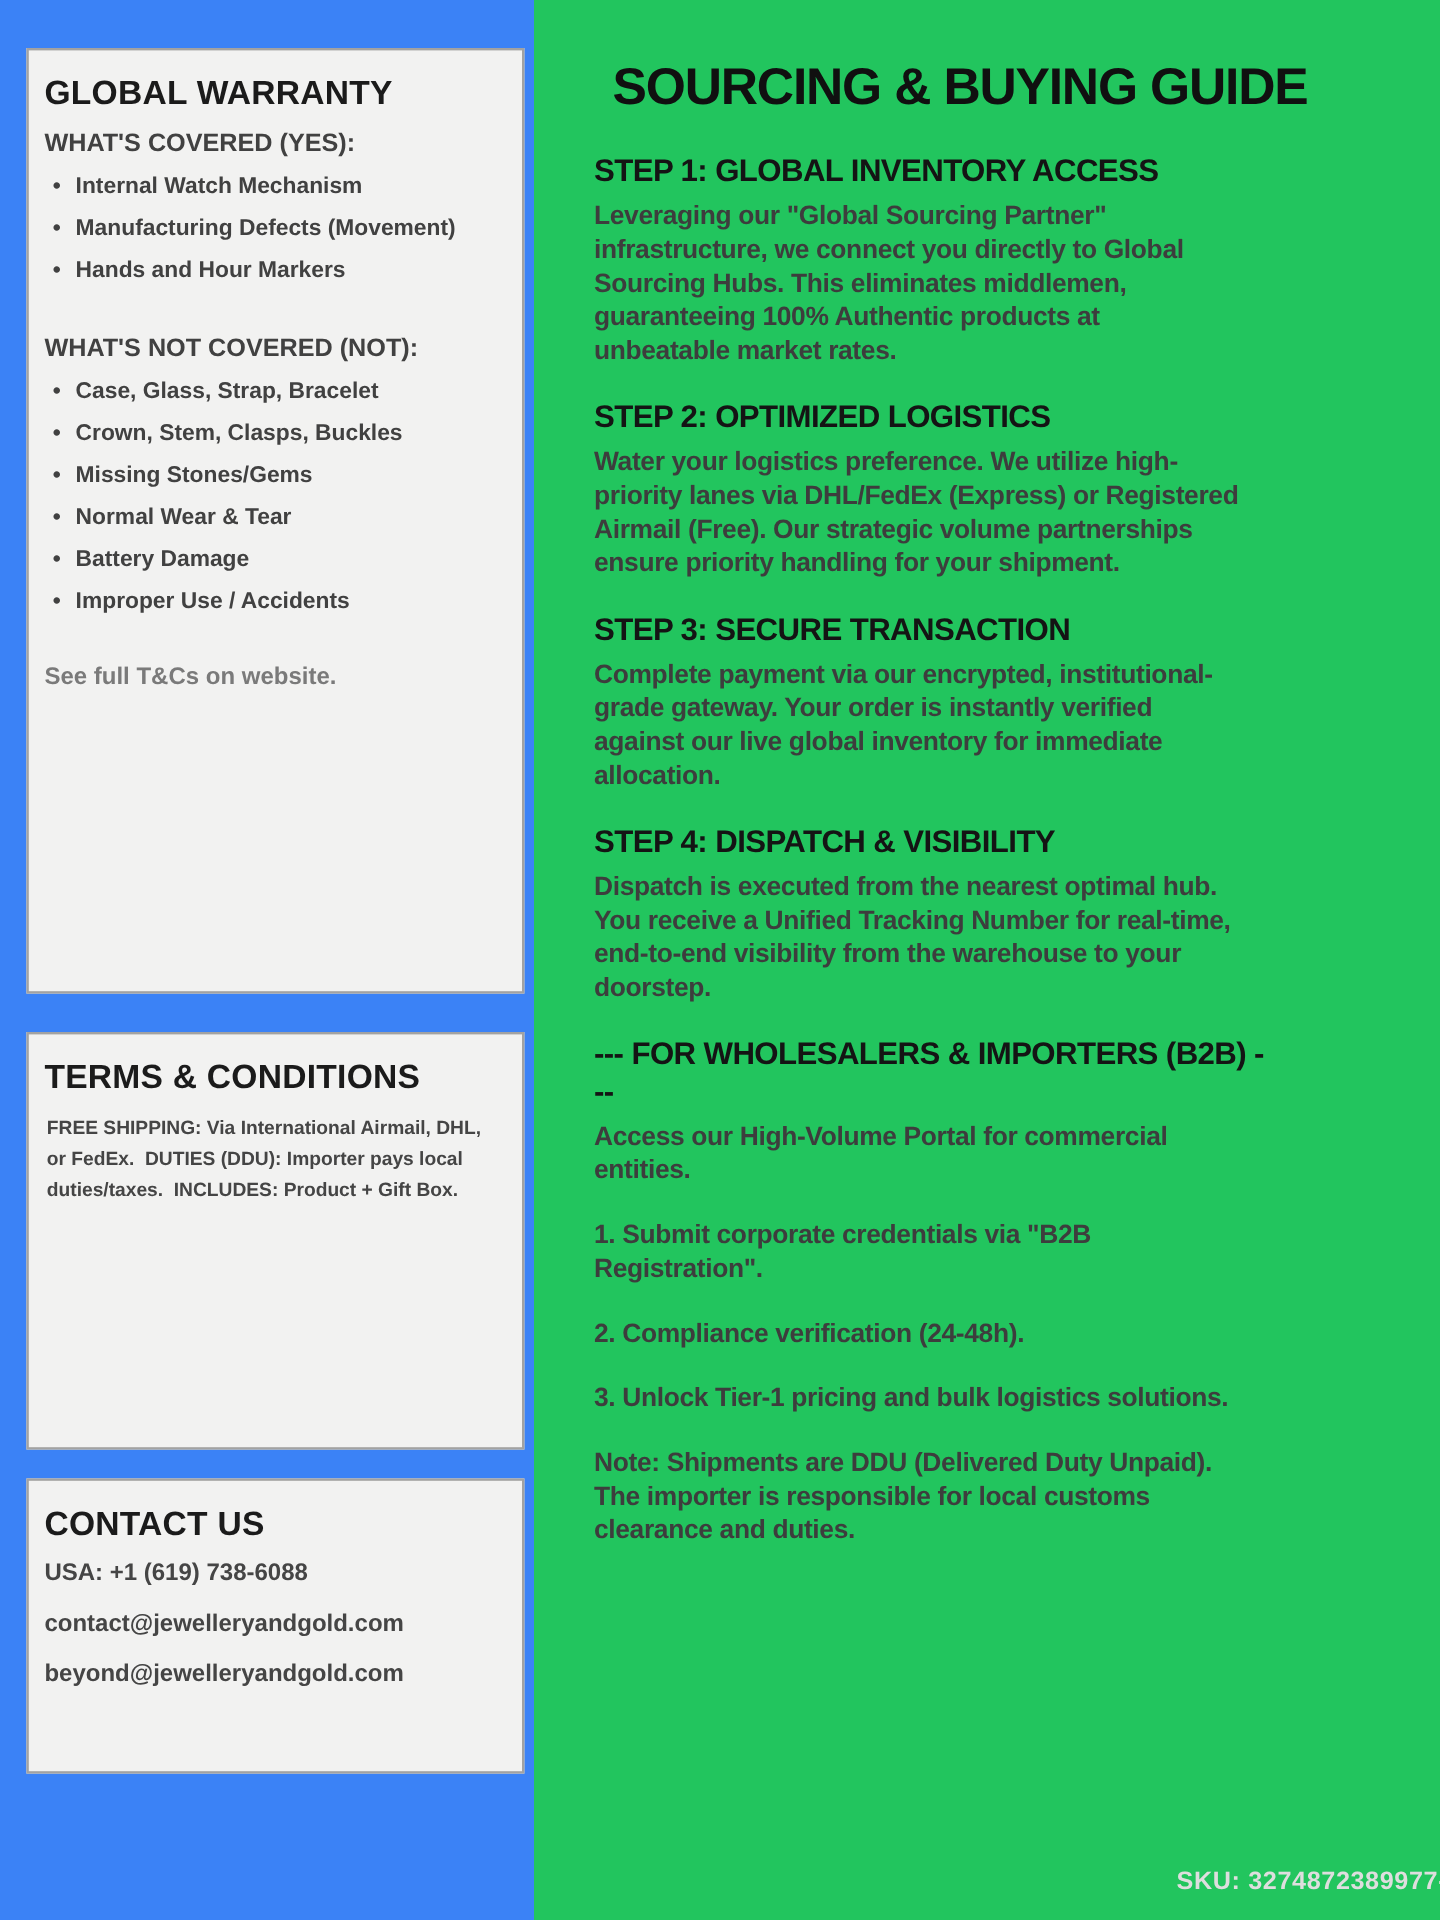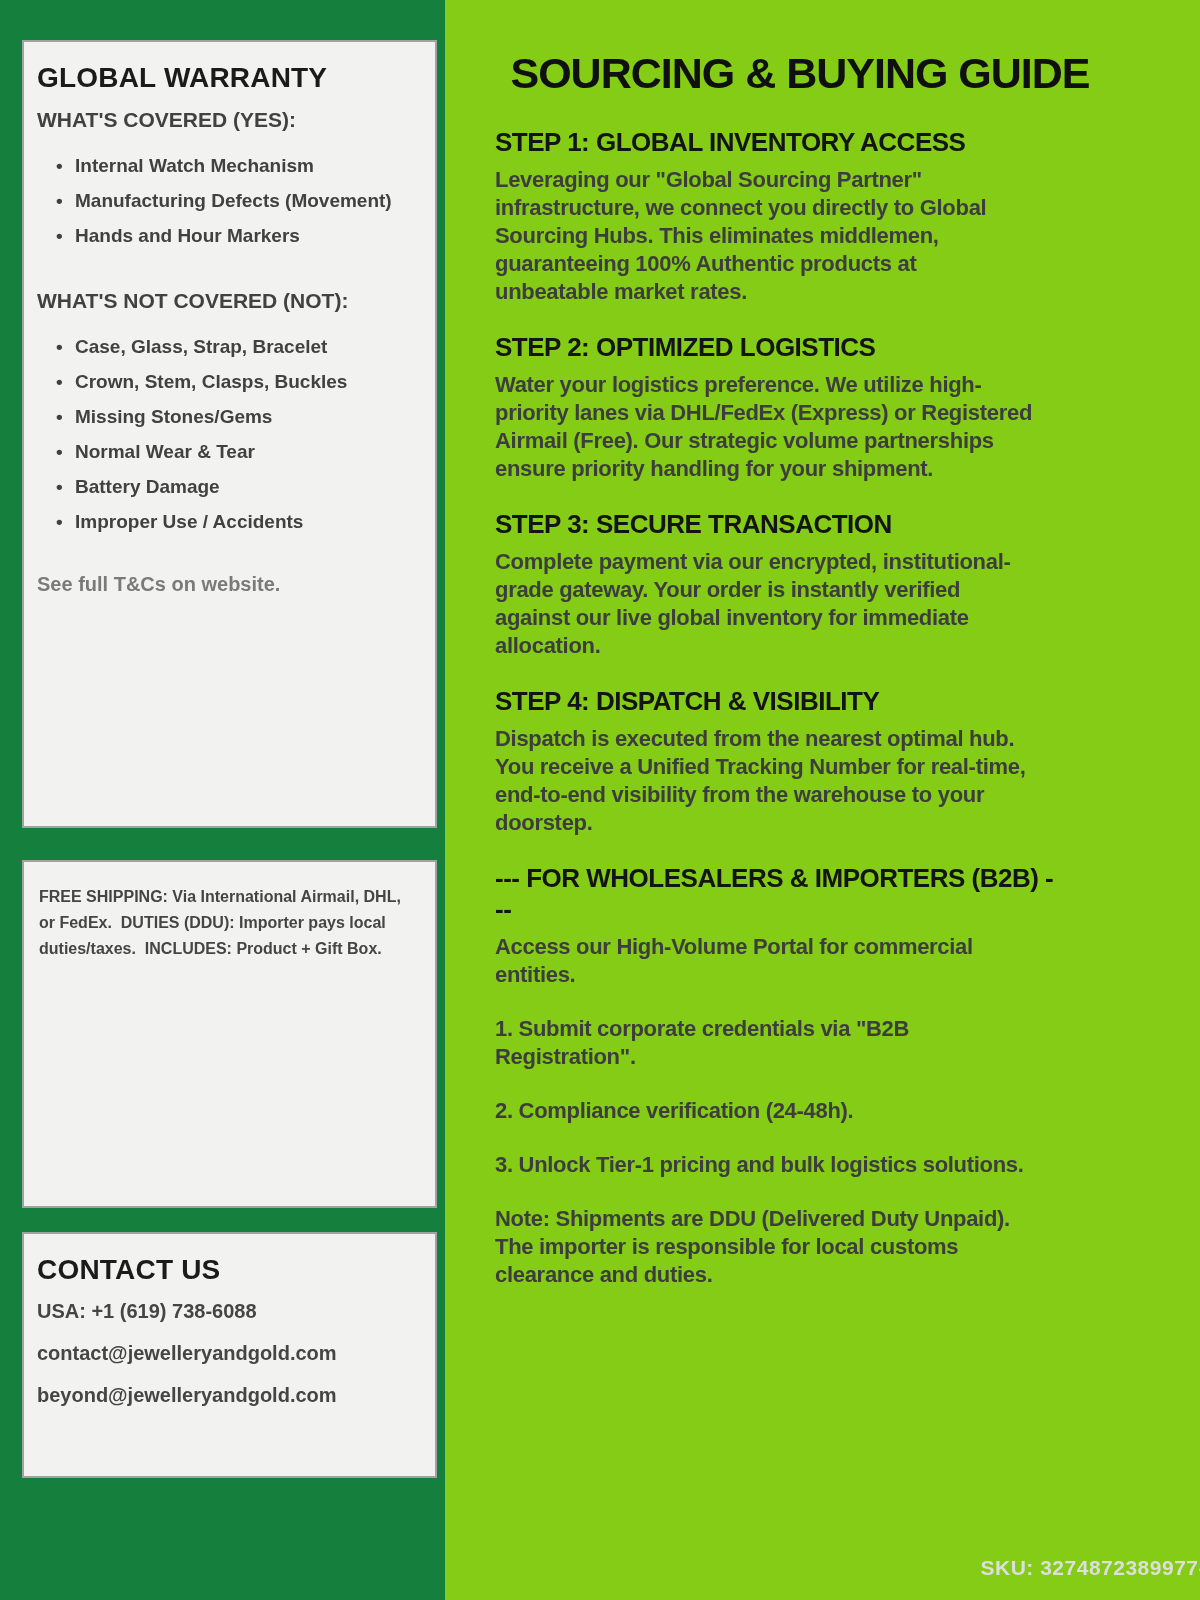--- a/index.html
+++ b/index.html
@@ -1,40 +1,40 @@
 <!DOCTYPE html>
 <html><head>
 <meta charset="utf-8">
 <style>
   html,body{margin:0;padding:0;}
   body{width:1200px;height:1600px;position:relative;background:#ffffff;
        font-family:"Liberation Sans","DejaVu Sans",sans-serif;overflow:hidden;}
   .page{position:absolute;inset:0;overflow:hidden;}
 
   
-  .sidebar{position:absolute;left:0;top:0;width:445px;height:1600px;background:#15803d;}
+  .sidebar{position:absolute;left:0;top:0;width:445px;height:1600px;background:#3b82f6;}
   .box{position:absolute;left:22px;width:415px;border:2px solid #a2a2a2;box-sizing:border-box;
        padding:20px 14px 0 13px;background:#f2f2f1;}
   .box-warranty{top:40px;height:788px;}
   .box-terms{top:860px;height:348px;}
   .box-contact{top:1232px;height:246px;}
   .box h2{margin:0 0 14px 0;font-size:28px;font-weight:700;color:#1b1b1b;letter-spacing:0.2px;}
   .box h3{margin:20px 0 6px 0;font-size:21px;font-weight:700;color:#414141;}
   .box h3.first{margin-top:0;}
-  ul.bullets{list-style:none;margin:16px;padding:0;}
+  ul.bullets{list-style:none;margin:4px;padding:0;}
   ul.bullets li{position:relative;padding-left:22px;margin:0;height:35px;line-height:35px;
        font-size:19px;font-weight:700;color:#414141;white-space:nowrap;}
   ul.bullets li::before{content:"•";position:absolute;left:3px;color:#414141;}
   .footnote{margin:34px 0 0 0;font-size:20px;font-weight:700;color:#7a7a7a;}
   .box-body{margin:2px;font-size:16px;font-weight:700;color:#454545;line-height:26px;
        white-space:pre-wrap;}
   .contact-line{margin:0 0 19px 0;font-size:20px;font-weight:700;color:#454545;}
 
   
-  .main{position:absolute;left:445px;top:0;width:755px;height:1600px;background:#84cc16;}
+  .main{position:absolute;left:445px;top:0;width:755px;height:1600px;background:#22c55e;}
   .main-inner{padding:50px 0 0 50px;width:560px;}
   h1.guide-title{margin:0 0 30px 0;width:610px;text-align:center;
        font-size:43px;font-weight:700;color:#101010;letter-spacing:-1px;line-height:1.1;}
   .section h2{margin:0 0 8px 0;font-size:26px;font-weight:700;color:#141414;letter-spacing:-0.5px;}
   .section p{margin:0 0 26px 0;width:540px;font-size:22px;font-weight:700;color:#3d3d3d;
        line-height:28px;letter-spacing:-0.3px;}
   .b2b-heading{margin:0 0 10px 0;font-size:25px;font-weight:700;color:#141414;letter-spacing:-0.5px;}
   .b2b-p{margin:0 0 14px 0;width:560px;font-size:22px;font-weight:700;color:#3d3d3d;
        line-height:28px;letter-spacing:-0.3px;}
   .b2b-note{margin-top:24px;}
@@ -64,20 +64,21 @@
         <li>Crown, Stem, Clasps, Buckles</li>
         <li>Missing Stones/Gems</li>
         <li>Normal Wear &amp; Tear</li>
         <li>Battery Damage</li>
         <li>Improper Use / Accidents</li>
       </ul>
       <p class="footnote">See full T&amp;Cs on website.</p>
     </section>
 
     <section class="box box-terms">
+      <h2>TERMS &amp; CONDITIONS</h2>
       <p class="box-body">FREE SHIPPING: Via International Airmail, DHL, or FedEx.  DUTIES (DDU): Importer pays local duties/taxes.  INCLUDES: Product + Gift Box.</p>
     </section>
 
     <section class="box box-contact">
       <h2>CONTACT US</h2>
       <p class="contact-line">USA: +1 (619) 738-6088</p>
       <p class="contact-line">contact@jewelleryandgold.com</p>
       <p class="contact-line">beyond@jewelleryandgold.com</p>
     </section>
 

